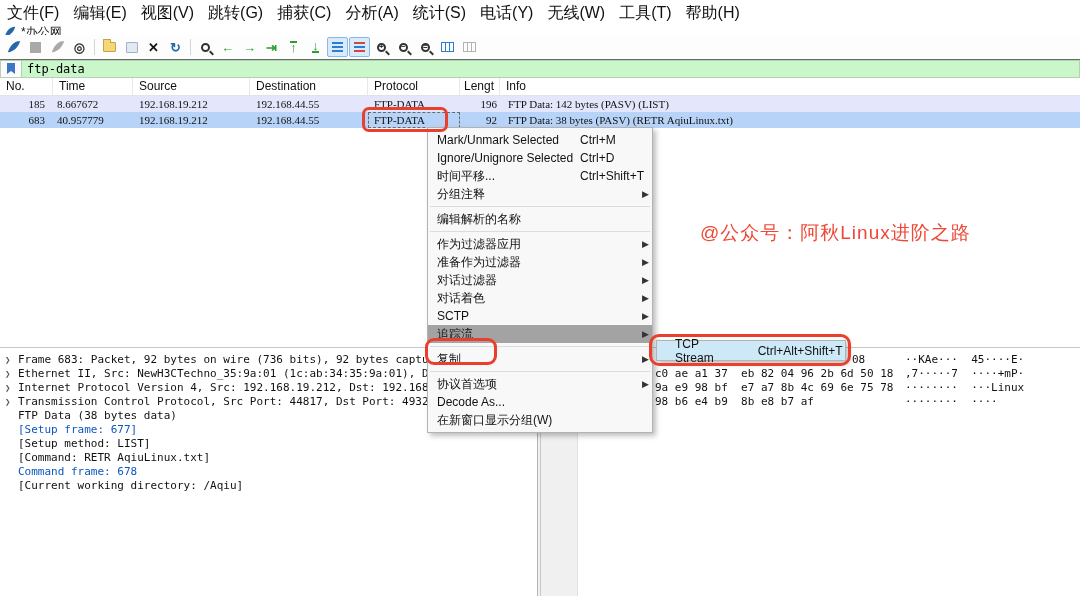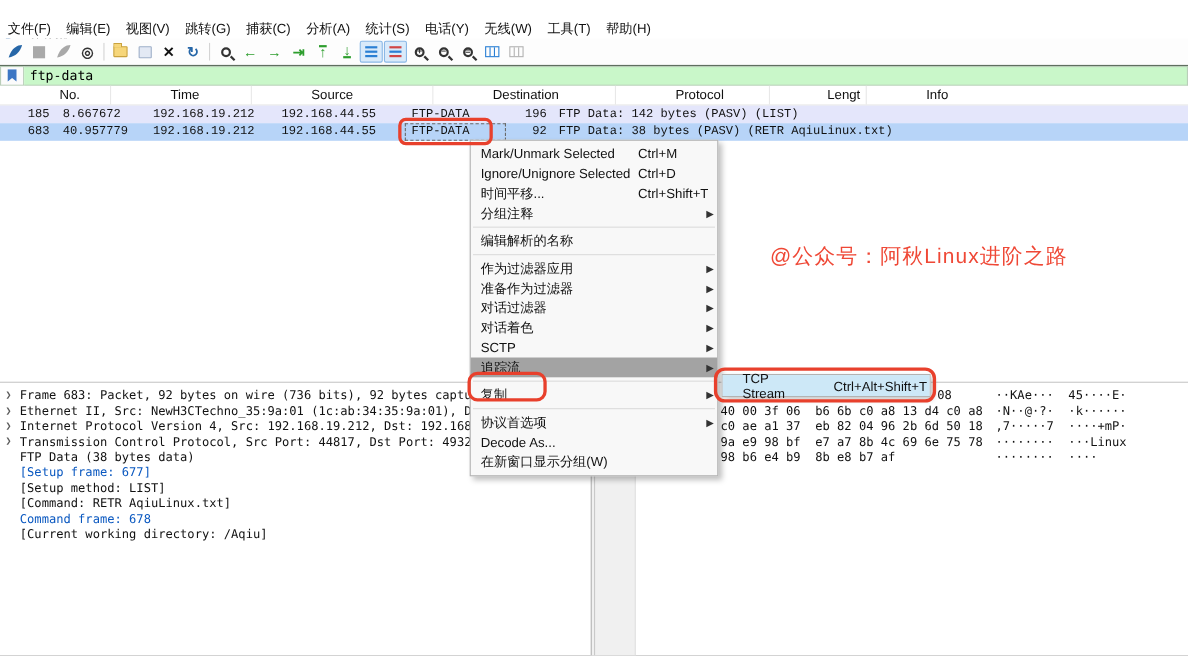--- a/index.html
+++ b/index.html
@@ -6,22 +6,22 @@
   body { background:#888; }
   #app{ position:relative; width:1080px; height:596px; background:#fff;
         font-family:"Liberation Sans",sans-serif; overflow:hidden; color:#111; }
 
   
   .titlebar{ position:absolute; left:0; top:0; width:1080px; height:18px;
     display:flex; align-items:center; gap:5px; padding-left:4px; font-size:12px; background:#fff;margin-top:23px;}
   .titlebar svg{ width:12px; height:12px; }
 
   
-  .menubar{ position:absolute; left:0; top:18px; width:1080px; height:17px;
-    display:flex; align-items:center; font-size:12px; background:#fff;}
+  .menubar{ position:absolute; left:0; top:4px; width:1080px; height:17px;
+    display:flex; align-items:center; font-size:16px; background:#fff;}
   .menubar .mitem{ padding:0 7px; height:17px; line-height:17px; cursor:default;}
 
   
   .toolbar{ position:absolute; left:0; top:35px; width:1080px; height:24px;
     display:flex; align-items:center; gap:1px; padding-left:3px; background:#fdfdfd;}
   .tb{ width:21px; height:20px; display:flex; align-items:center; justify-content:center;
        font-size:13px; border:1px solid transparent; border-radius:2px;}
   .tb svg{ width:14px; height:14px;}
   .tb.on{ background:#d9eafa; border-color:#8ab8e6; }
   .tsep{ width:1px; height:16px; background:#d4d4d4; margin:0 3px; }
@@ -49,23 +49,23 @@
     border-top:1px solid #5f6f5f; }
   .bm{ width:22px; height:100%; background:#fbfbfb; border:1px solid #b9ceb9; display:flex;
     align-items:center; justify-content:center;}
   .bm svg{ width:10px; height:12px;}
   .filterinput{ flex:1; background:#c9f7c9; border:1px solid #b9ceb9; border-left:none;
     font-family:"DejaVu Sans Mono",monospace; font-size:12px; line-height:17px; padding-left:5px; color:#000;}
 
   
   .plist-header{ position:absolute; left:0; top:78px; width:1080px; height:18px; display:flex;
     font-size:12px; background:#fff; border-bottom:1px solid #e3e3e3;}
-  .plist-header .hc{ border-right:1px solid #e8e8e8; padding:1px 0 0 6px; overflow:hidden; white-space:nowrap;margin-left:48px;}
+  .plist-header .hc{ border-right:1px solid #e8e8e8; padding:1px 0 0 6px; overflow:hidden; white-space:nowrap;}
   .prow{ position:absolute; left:0; width:1080px; height:16px; display:flex;
-    font-family:Liberation Mono, monospace; font-size:11px; line-height:16px; white-space:nowrap;}
+    font-family:Liberation Serif, serif; font-size:11px; line-height:16px; white-space:nowrap;}
   .prow .pc{ overflow:hidden; white-space:pre;}
   .c-no{width:53px; text-align:right; padding-right:8px;}
   .c-time{width:80px; padding-left:4px;}
   .c-src{width:117px; padding-left:6px;}
   .c-dst{width:118px; padding-left:6px;}
   .c-proto{width:92px; padding-left:6px;}
   .c-len{width:40px; text-align:right; padding-right:3px;}
   .c-info{flex:1; padding-left:8px;}
   .row0{ top:96px; background:#e4e6fb; }
   .row1{ top:112px; background:#b7d4f8;justify-content:flex-end; }
@@ -267,21 +267,20 @@
       <div class="dline"><span>FTP Data (38 bytes data)</span></div>
       <div class="dline"><span class="dlink">[Setup frame: 677]</span></div>
       <div class="dline"><span>[Setup method: LIST]</span></div>
       <div class="dline"><span>[Command: RETR AqiuLinux.txt]</span></div>
       <div class="dline"><span class="dlink">Command frame: 678</span></div>
       <div class="dline"><span>[Current working directory: /Aqiu]</span></div>
     </div>
     <div class="scrollstrip"></div>
     <div class="hexpane">
       <div class="hxrow"><span class="hx" style="padding-left:197px;">08</span><span class="asc">··KAe···  45····E·</span></div>
-      <div class="hxrow"><span class="hx">40 00 3f 06  b6 6b c0 a8 13 d4 c0 a8</span><span class="asc">·N··@·?·  ·k······</span></div>
       <div class="hxrow"><span class="hx">c0 ae a1 37  eb 82 04 96 2b 6d 50 18</span><span class="asc">,7·····7  ····+mP·</span></div>
       <div class="hxrow"><span class="hx">9a e9 98 bf  e7 a7 8b 4c 69 6e 75 78</span><span class="asc">········  ···Linux</span></div>
       <div class="hxrow"><span class="hx">98 b6 e4 b9  8b e8 b7 af</span><span class="asc">········  ····</span></div>
     </div>
   </div>
 
   <div class="ctxmenu">
     <div class="mi"><span>Mark/Unmark Selected</span><span class="sc">Ctrl+M</span></div>
     <div class="mi"><span>Ignore/Unignore Selected</span><span class="sc">Ctrl+D</span></div>
     <div class="mi"><span>时间平移...</span><span class="sc">Ctrl+Shift+T</span></div>

